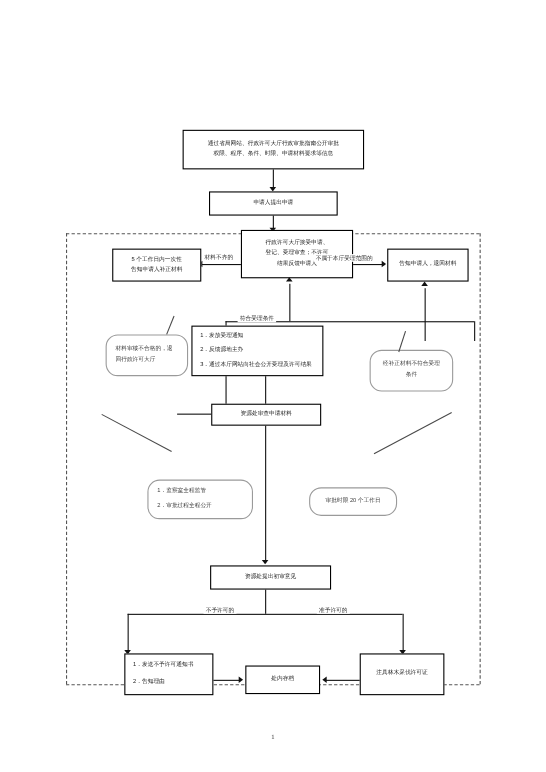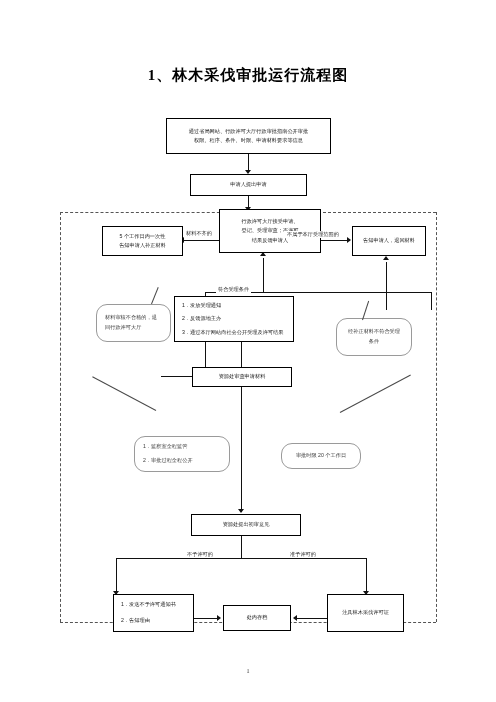--- a/index.html
+++ b/index.html
@@ -91,21 +91,20 @@
     font-size:6px;
     color:#333;
     font-family:"Liberation Serif","DejaVu Serif",serif;
   }
 </style>
 </head>
 <body>
 
 <div id="sheet">
 
-  <div class="title">1、林木采伐审批运行流程图</div>
 
   <div class="box" style="left:166px;top:118px;width:165px;height:36px;">
     <span class="ln">通过省局网站、行政许可大厅行政审批指南公开审批</span>
     <span class="ln">权限、程序、条件、时限、申请材料要求等信息</span>
   </div>
 
   <div class="ln-v" style="left:248px;top:154px;height:18px;"></div>
   <div class="arw down" style="left:245px;top:170px;"></div>
 
   <div class="box" style="left:190px;top:174px;width:117px;height:22px;">

